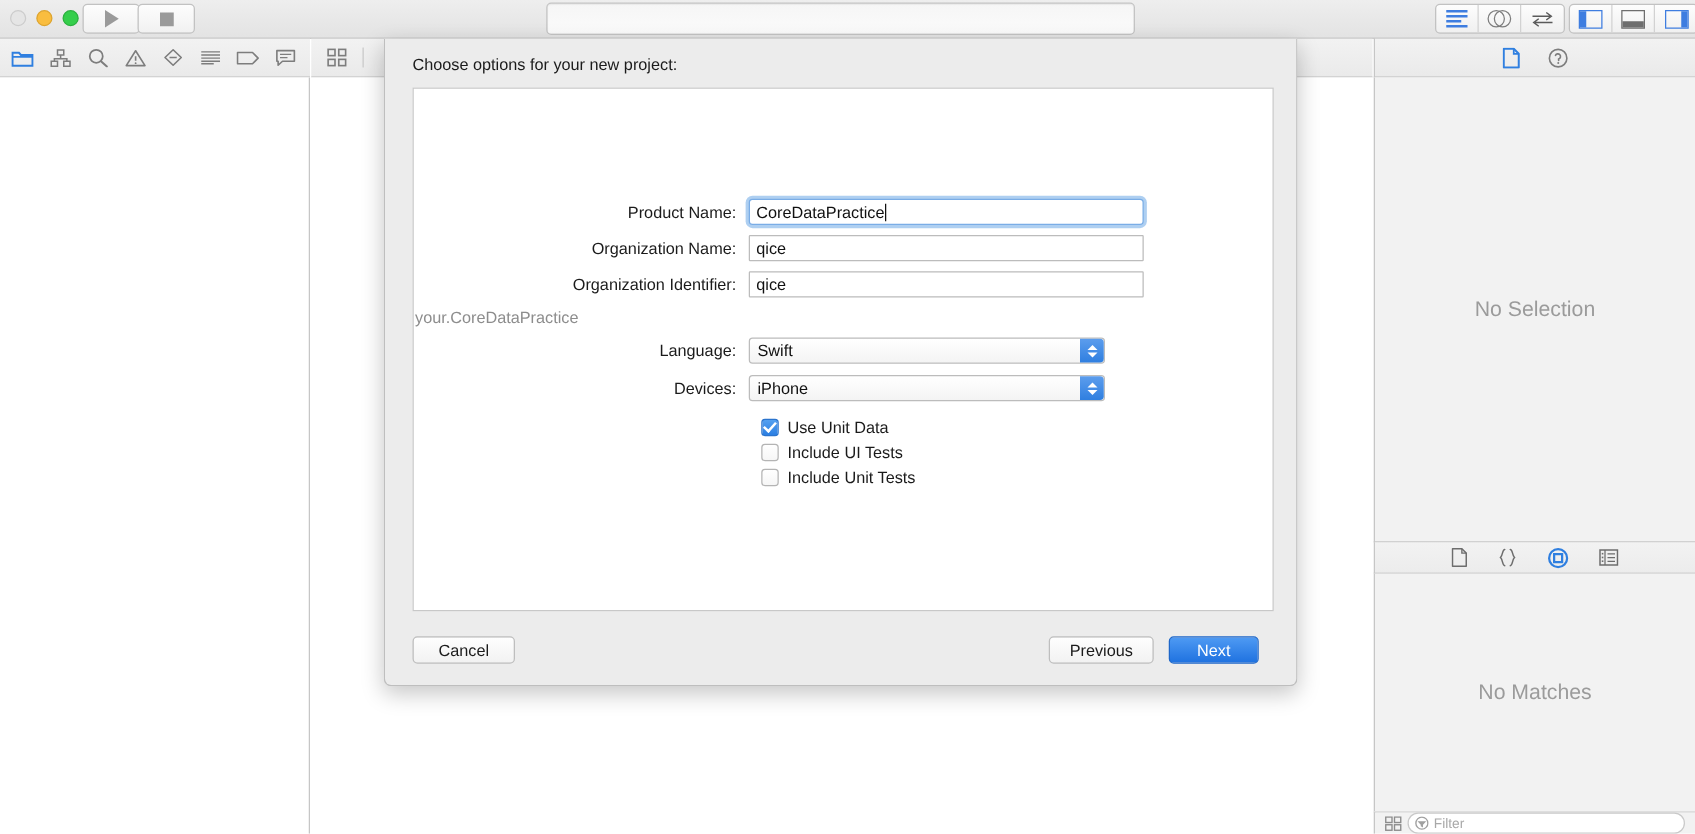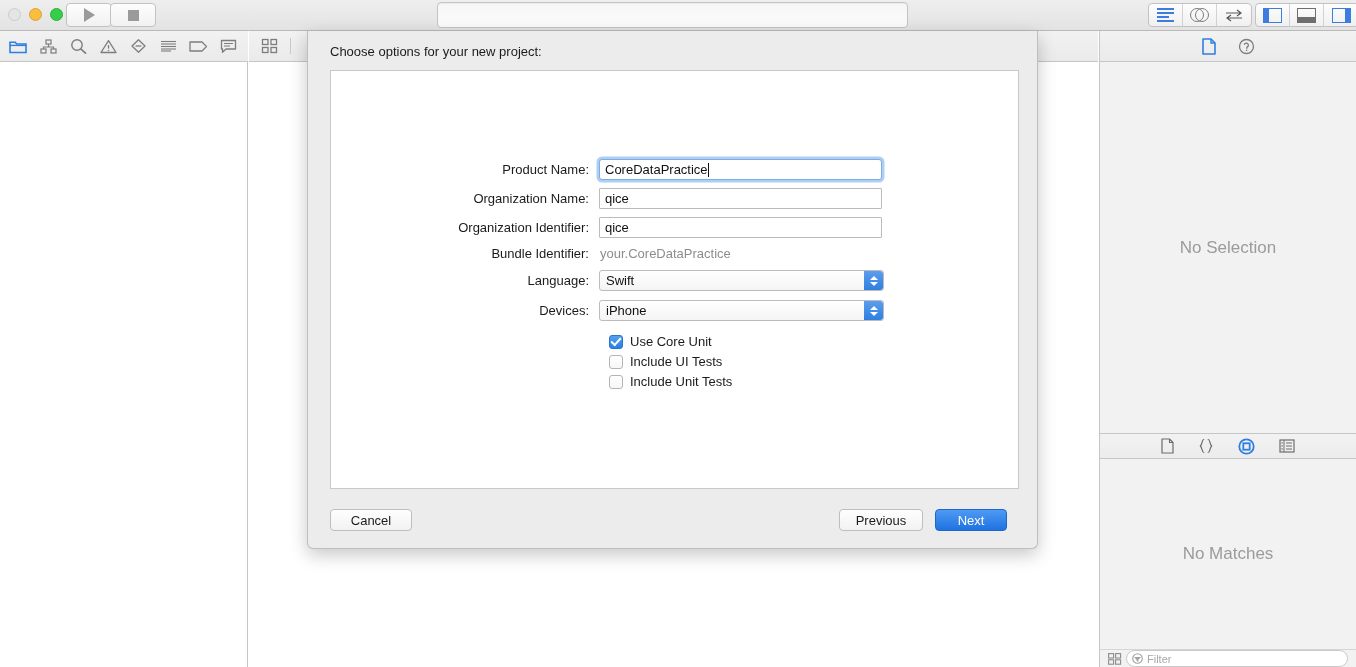--- a/index.html
+++ b/index.html
@@ -287,21 +287,21 @@
   .row .lbl {
     width: 268px;
     text-align: right;
     padding-right: 10px;
     font-size: 13px;
     color: #1b1b1b;
     box-sizing: border-box;
   }
 
   .tfield {
-    width: 283px; height: 21px;
+    width: 316px; height: 21px;
     background: #ffffff;
     border: 1px solid #bcbcbc;
     box-sizing: border-box;
     font-size: 13px;
     color: #111;
     display: flex; align-items: center;
     padding-left: 5px;
     border-radius: 1px;
   }
   .tfield.focused {
@@ -651,21 +651,20 @@
         </div>
 
         <div class="row">
           <div class="lbl">Organization Identifier:</div>
           <div class="tfield">
             <span>qice</span>
           </div>
         </div>
 
         <div class="row">
-          <div class="lbl">Bundle Identifier:</div>
           <div class="static-val">your.CoreDataPractice</div>
         </div>
 
         <div class="row" style="margin-top:9px;">
           <div class="lbl">Language:</div>
           <div class="popup">
             <span>Swift</span>
             <span class="stepper">
               <span class="chev up"></span>
               <span class="chev down"></span>
@@ -680,21 +679,21 @@
             <span class="stepper">
               <span class="chev up"></span>
               <span class="chev down"></span>
             </span>
           </div>
         </div>
 
         <div style="margin-top:13px;">
           <div class="cbrow">
             <span class="cbox on"></span>
-            <span class="cb-label">Use Core Unit</span>
+            <span class="cb-label">Use Unit Data</span>
           </div>
           <div class="cbrow">
             <span class="cbox"></span>
             <span class="cb-label">Include UI Tests</span>
           </div>
           <div class="cbrow">
             <span class="cbox"></span>
             <span class="cb-label">Include Unit Tests</span>
           </div>
         </div>

